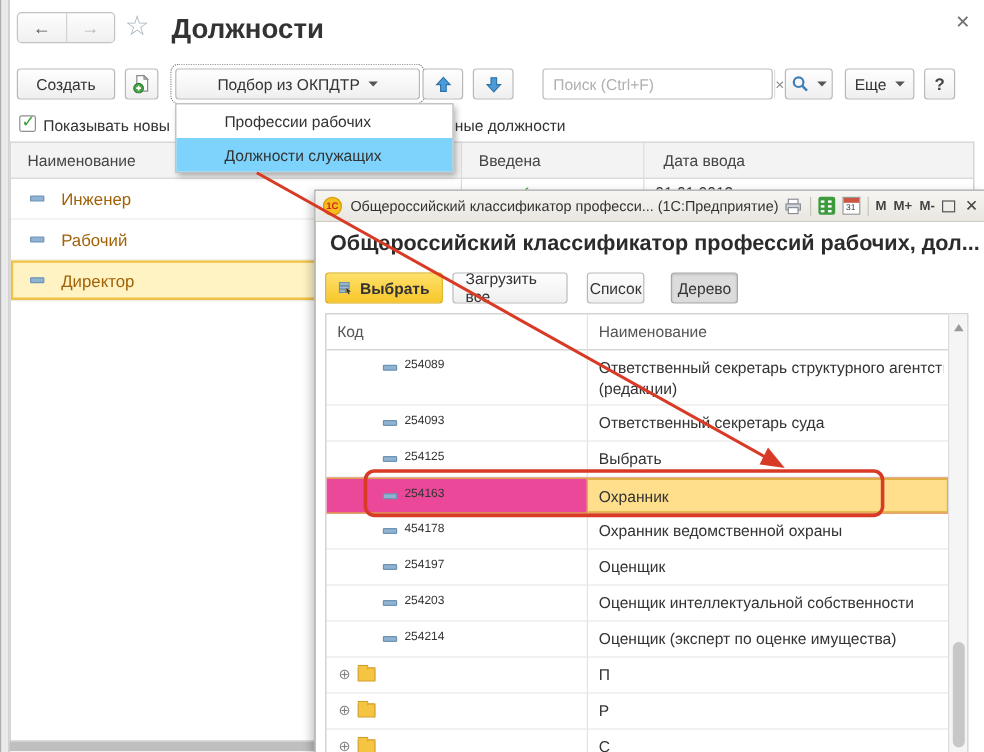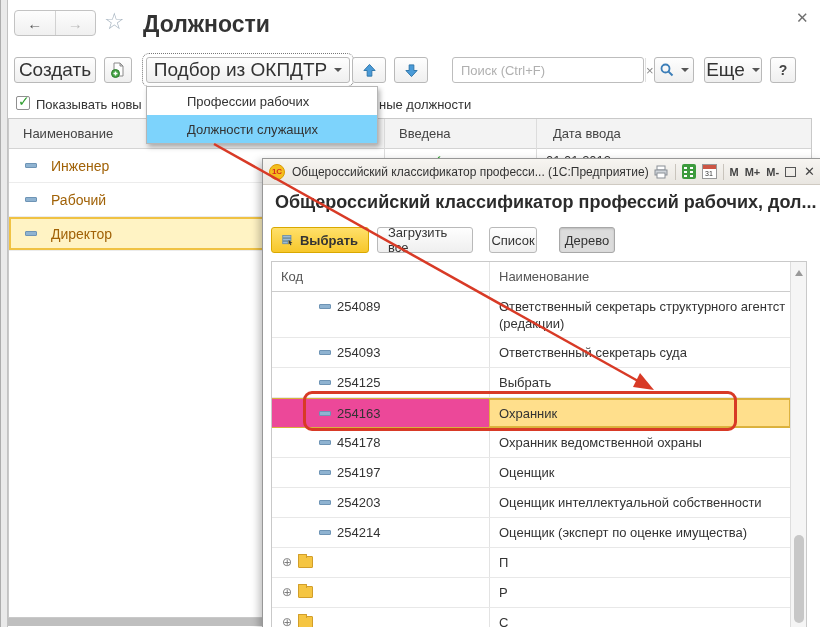--- a/index.html
+++ b/index.html
@@ -15,21 +15,21 @@
     border:1px solid #c3c3c3; border-radius:4px; background:linear-gradient(#fdfdfd,#f0f0f0); display:flex; }
   .nav-half { flex:1; display:flex; align-items:center; justify-content:center; font-size:15px; cursor:pointer; }
   .nav-half.back { border-right:1px solid #d2d2d2; color:#555; font-weight:bold; }
   .nav-half.fwd { color:#b9b9b9; font-weight:bold; }
   .star { position:absolute; left:104px; top:8px; font-size:23px; color:#a9b6c2; cursor:pointer; }
   .page-title { position:absolute; left:143px; top:11px; font-size:23px; font-weight:bold; color:#333; }
   .main-close { position:absolute; left:796px; top:9px; font-size:15px; color:#707070; cursor:pointer; }
 
   
   .btn { position:absolute; top:57px; height:26px; border:1px solid #b9b9b9; border-radius:3px;
-    background:linear-gradient(#fefefe,#efefef); color:#333; font-size:19px;
+    background:linear-gradient(#fefefe,#efefef); color:#333; font-size:13px;
     display:flex; align-items:center; justify-content:center; cursor:pointer; }
   .caret { width:0; height:0; border:4px solid transparent; border-top-color:#555; margin-left:7px; margin-top:4px; }
   .btn-create { left:14px; width:82px; }
   .btn-newgrp { left:104px; width:28px; }
   .btn-pick { left:146px; width:204px; outline:1px dotted #777; outline-offset:3px; }
   .btn-up { left:352px; width:34px; }
   .btn-down { left:394px; width:34px; }
   .search-wrap { position:absolute; left:452px; top:57px; width:192px; height:26px;
     border:1px solid #bdbdbd; border-radius:3px; background:#fff; display:flex; align-items:center; }
   .search-wrap input { flex:1; border:0; outline:0; font-size:13px; padding:0 8px; color:#333; background:transparent;
@@ -102,21 +102,21 @@
   .m-btn.treev { left:296px; width:56px; background:#dcdcdc; border-color:#a8a8a8; box-shadow:inset 0 1px 2px rgba(0,0,0,.15); }
 
   .m-table { position:absolute; left:8px; top:102px; width:536px; height:368px; border:1px solid #c9c9c9; background:#fff; }
   .m-content { position:absolute; left:0; top:0; right:16px; bottom:0; overflow:hidden; }
   .m-hdr { height:30px; border-bottom:1px solid #cccccc; position:relative; }
   .m-hdr span { position:absolute; top:7px; font-size:13px; color:#555; }
   .col-div { position:absolute; left:217px; top:0; bottom:0; width:1px; background:#e3e3e3; }
   .crow { position:relative; height:30px; border-bottom:1px solid #e8e8e8; cursor:pointer; }
   .crow.tall { height:46px; }
   .crow .dash { left:47px; top:12px; }
-  .crow .code { position:absolute; left:65px; top:7px; font-size:13px; color:#333; }
+  .crow .code { position:absolute; left:65px; top:7px; font-size:10px; color:#333; }
   .crow .name { position:absolute; left:227px; top:7px; right:4px; font-size:13px; color:#333;
     white-space:nowrap; overflow:hidden; }
   .crow .name2 { position:absolute; left:227px; top:24px; font-size:13px; color:#333; }
   .crow.sel { background:#ec4899; border-top:1px solid #d9b13c; border-bottom:1px solid #d9b13c; }
   .crow.sel .namecell { position:absolute; left:217px; top:0; bottom:0; right:0; background:#ffdf8c; border:1px solid #ddb23e; }
   .expander { position:absolute; left:10px; top:8px; font-size:12px; color:#808080; cursor:pointer; line-height:1; }
   .folder { position:absolute; left:26px; top:8px; width:15px; height:12px; background:#f5c542;
     border:1px solid #d29e2a; border-radius:1px; }
   .folder:before { content:""; position:absolute; left:-1px; top:-3px; width:7px; height:3px;
     background:#f5c542; border:1px solid #d29e2a; border-bottom:0; border-radius:1px 1px 0 0; }

